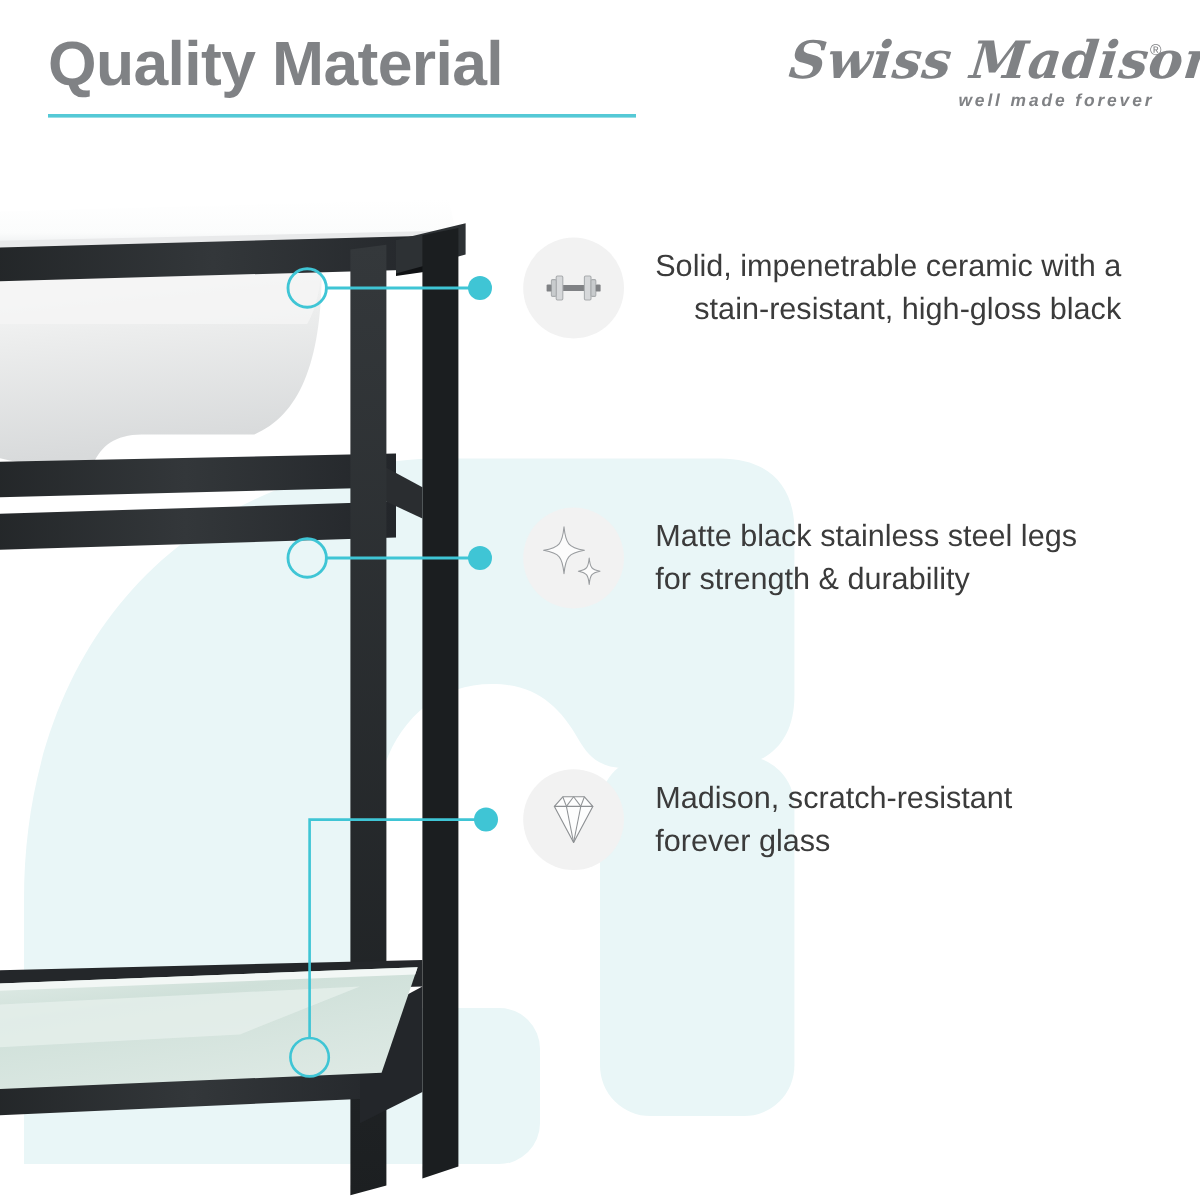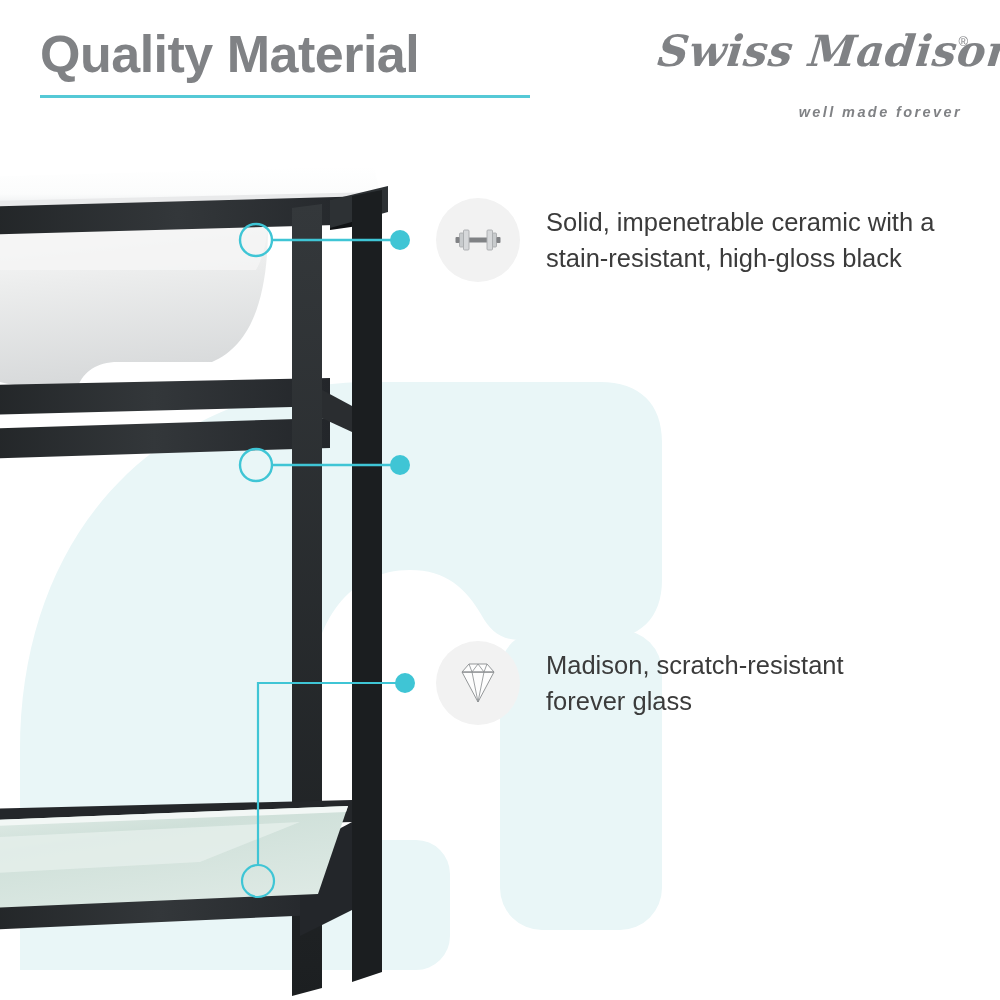--- a/index.html
+++ b/index.html
@@ -77,21 +77,20 @@
   #logo-tagline {
     position: absolute;
     right: 6px;
     top: 50px;
     font-size: 14.5px;
     font-style: italic;
     font-weight: bold;
     color: #808285;
     letter-spacing: 2.4px;
     white-space: nowrap;
-    margin-top: 28px;
   }
 
   
   #watermark {
     position: absolute;
     left: 0;
     top: 330px;
     width: 720px;
     height: 640px;
     pointer-events: none;
@@ -274,38 +273,52 @@
     <line x1="34" y1="18" x2="160" y2="18" stroke="#3fc5d5" stroke-width="2.4"></line>
     <circle cx="162" cy="18" r="10" fill="#3fc5d5"></circle>
   </svg>
 
   <svg class="connector" style="left:238px; top:665px; width:185px; height:240px;" viewBox="0 0 185 240" xmlns="http://www.w3.org/2000/svg">
     <path d="M 165 18 L 20 18 L 20 200" fill="none" stroke="#3fc5d5" stroke-width="2.2"></path>
     <circle cx="20" cy="216" r="16" fill="none" stroke="#3fc5d5" stroke-width="2.2"></circle>
     <circle cx="167" cy="18" r="10" fill="#3fc5d5"></circle>
   </svg>
 
-  <div class="callout" style="left:436px; top:198px;">
+  <div class="callout" style="left:436px; top:198px;text-align:right;">
     <div class="callout-icon-circle">
       <svg width="56" height="56" viewBox="0 0 56 56" xmlns="http://www.w3.org/2000/svg">
         <rect x="19" y="25.5" width="18" height="5" fill="#808285"></rect>
         <rect x="13.5" y="18" width="5.5" height="20" rx="1" fill="#d6d8da" stroke="#a9acae" stroke-width="0.9"></rect>
         <rect x="9.5" y="21" width="4" height="14" rx="1" fill="#c8cbcd" stroke="#a9acae" stroke-width="0.9"></rect>
         <rect x="5.5" y="25" width="4" height="6" rx="1" fill="#808285"></rect>
         <rect x="37" y="18" width="5.5" height="20" rx="1" fill="#d6d8da" stroke="#a9acae" stroke-width="0.9"></rect>
         <rect x="42.5" y="21" width="4" height="14" rx="1" fill="#c8cbcd" stroke="#a9acae" stroke-width="0.9"></rect>
         <rect x="46.5" y="25" width="4" height="6" rx="1" fill="#808285"></rect>
       </svg>
     </div>
     <div class="callout-text">
       <span class="callout-line">Solid, impenetrable ceramic with a</span>
       <span class="callout-line">stain-resistant, high-gloss black</span>
     </div>
   </div>
 
+  <div class="callout" style="left:436px; top:423px;">
+    <div class="callout-icon-circle">
+      <svg width="60" height="60" viewBox="0 0 60 60" xmlns="http://www.w3.org/2000/svg">
+        <path d="M 22 4 C 23.4 18 25.6 21.2 39 23.6 C 25.6 26 23.4 29.2 22 43
+                 C 20.6 29.2 18.4 26 5 23.6 C 18.4 21.2 20.6 18 22 4 Z" fill="#fcfcfc" stroke="#9a9da0" stroke-width="0.9" stroke-linejoin="round"></path>
+        <path d="M 43 30 C 43.8 38 44.9 39.6 52 41 C 44.9 42.4 43.8 44 43 52
+                 C 42.2 44 41.1 42.4 34 41 C 41.1 39.6 42.2 38 43 30 Z" fill="#fcfcfc" stroke="#9a9da0" stroke-width="0.9" stroke-linejoin="round"></path>
+      </svg>
+    </div>
+    <div class="callout-text">
+      <span class="callout-line">Matte black stainless steel legs</span>
+      <span class="callout-line">for strength &amp; durability</span>
+    </div>
+  </div>
 
   <div class="callout" style="left:436px; top:641px;">
     <div class="callout-icon-circle">
       <svg width="52" height="52" viewBox="0 0 52 52" xmlns="http://www.w3.org/2000/svg">
         <g fill="#fdfdfd" stroke="#8e9194" stroke-width="0.95" stroke-linejoin="round">
           <path d="M 10 15 L 42 15 L 26 45 Z"></path>
           <path d="M 10 15 L 17 7 L 35 7 L 42 15 Z"></path>
         </g>
         <g fill="none" stroke="#8e9194" stroke-width="0.85">
           <line x1="10" y1="15" x2="42" y2="15"></line>

